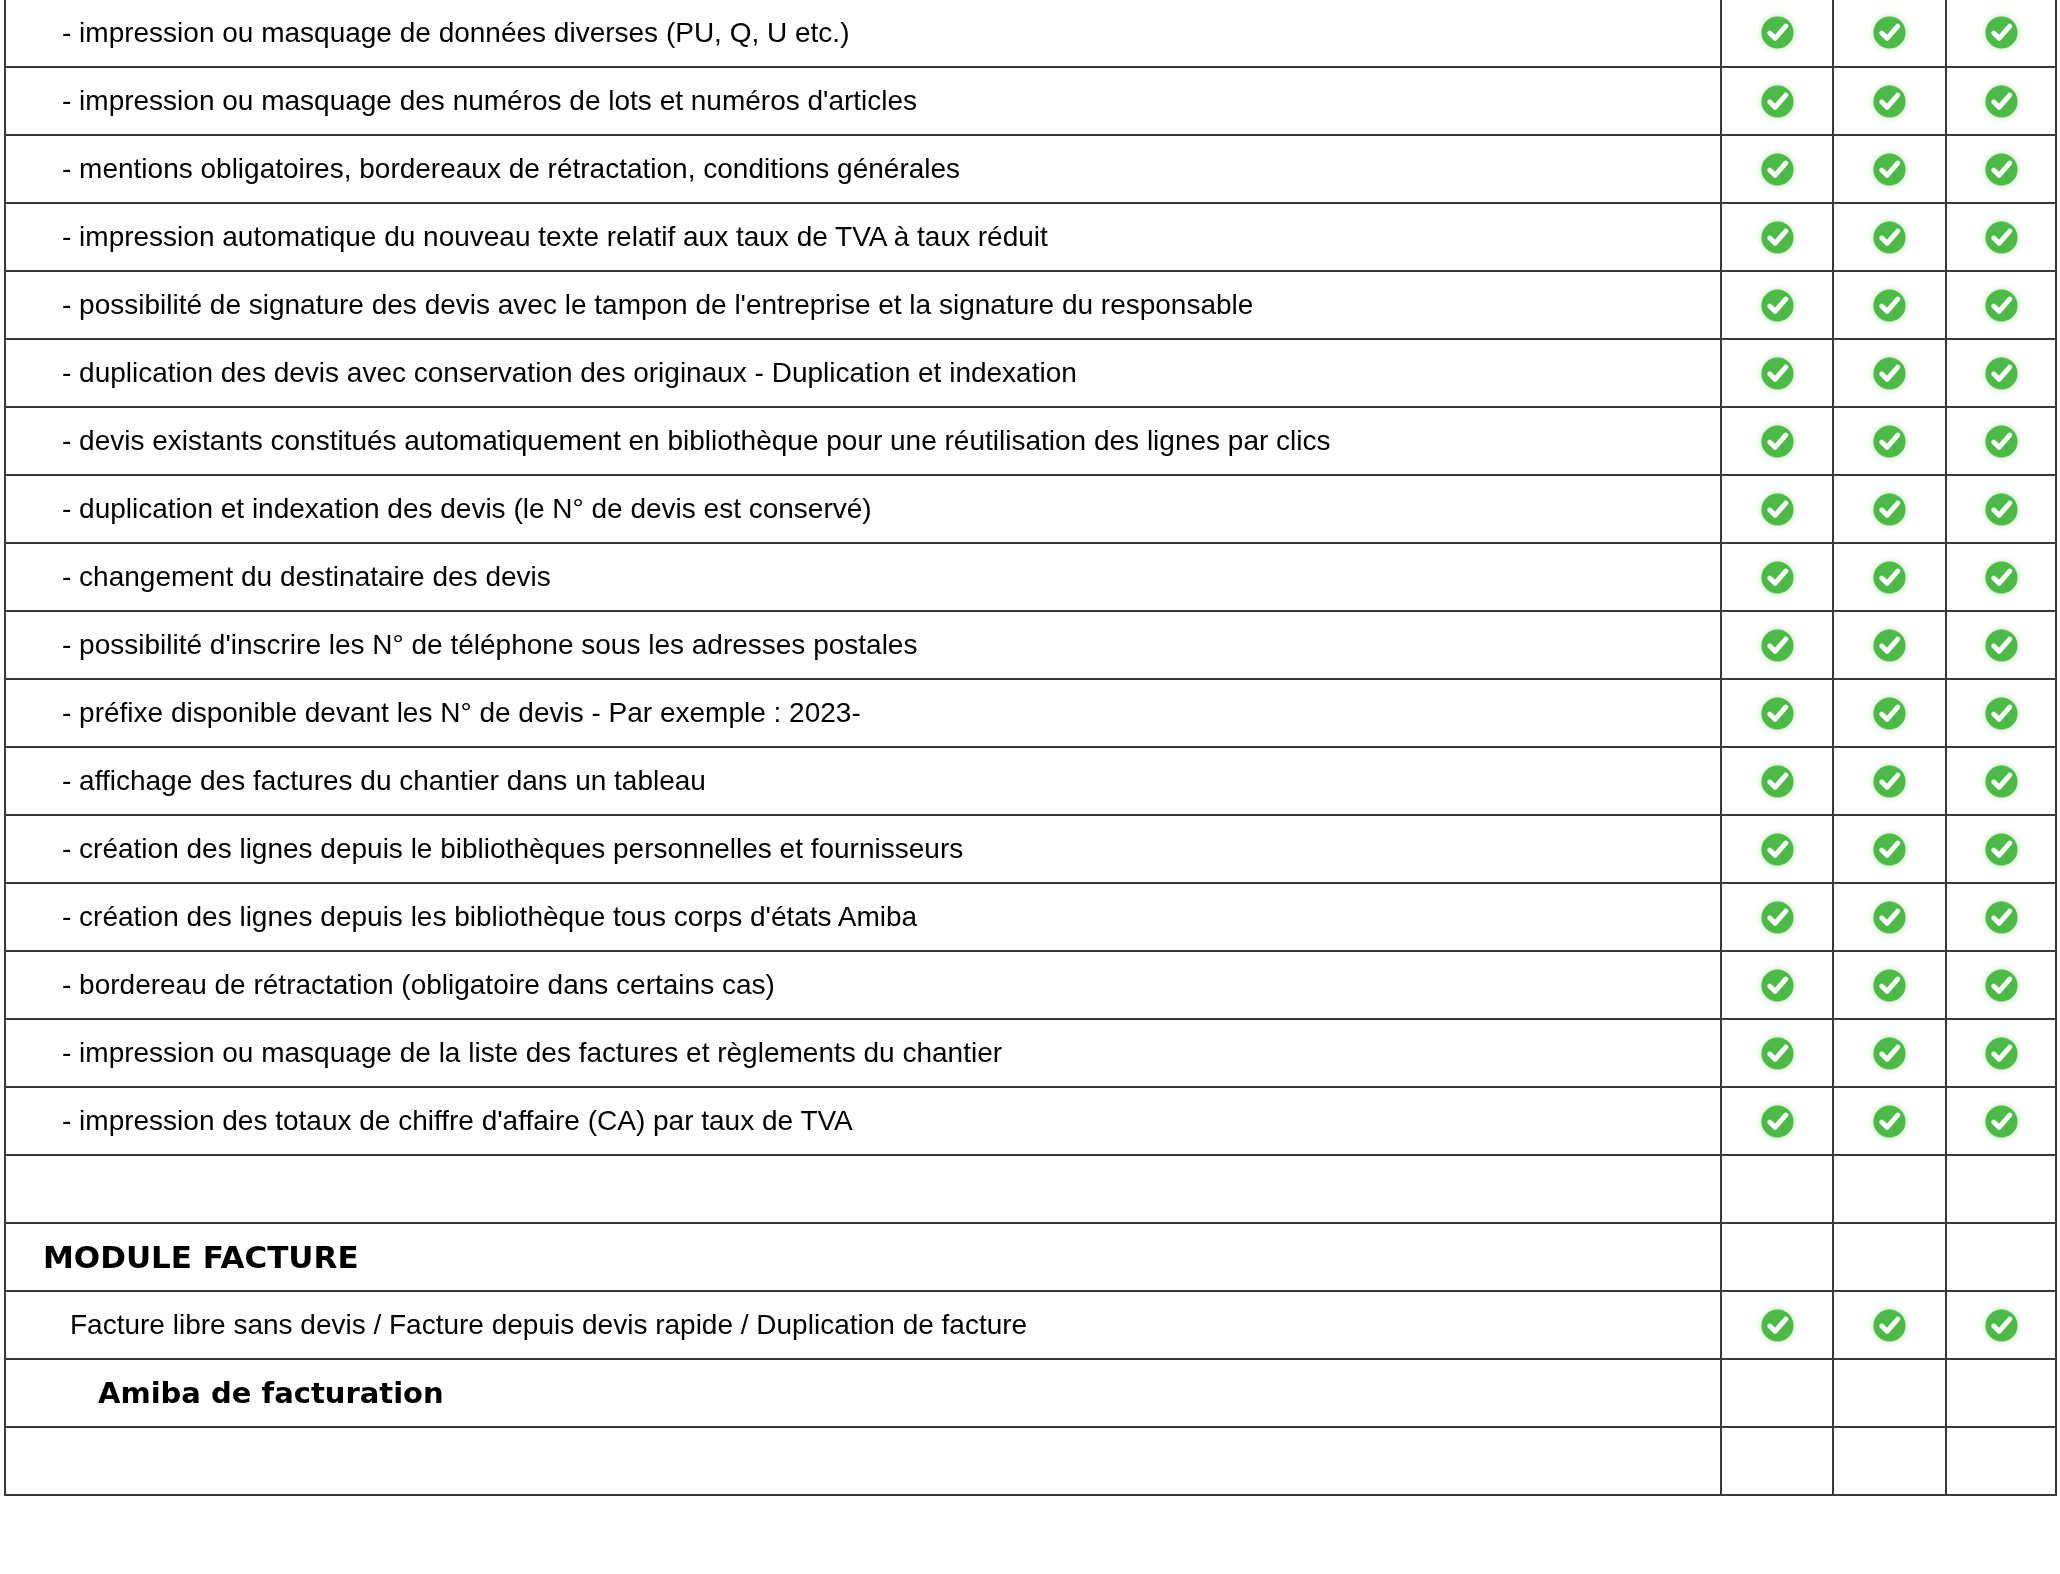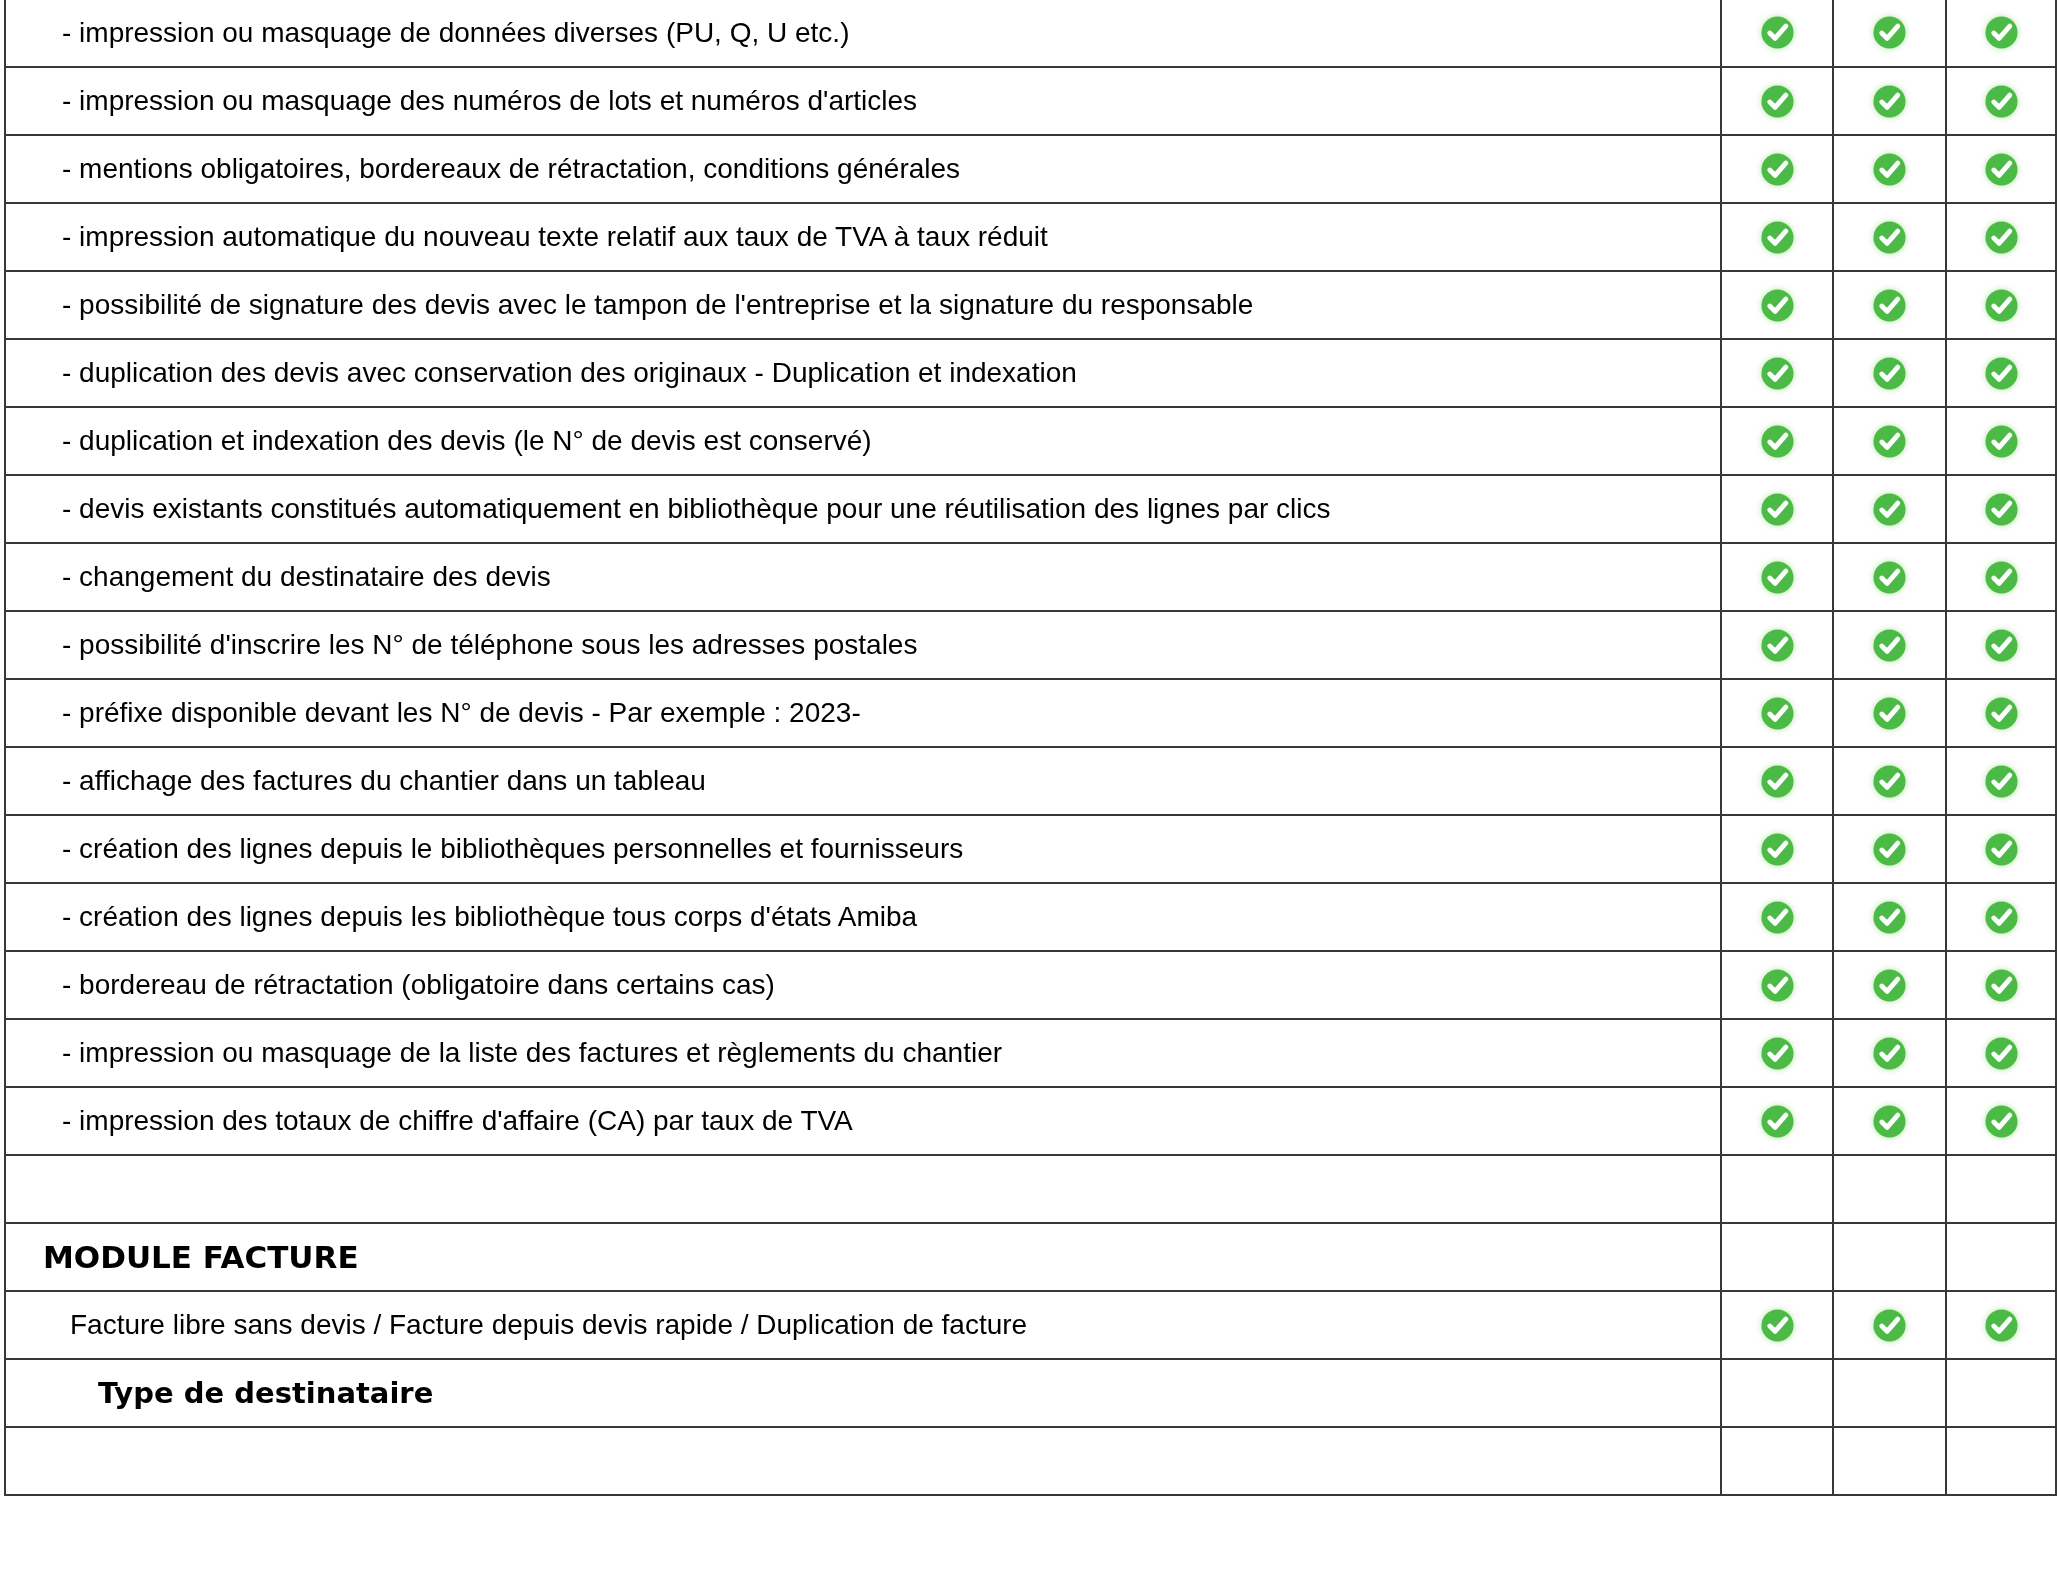--- a/index.html
+++ b/index.html
@@ -177,36 +177,36 @@
     <td class="check-cell"><span class="check-wrap"><svg width="35" height="35" viewBox="0 0 36 36">
                 <circle cx="18" cy="18" r="16.5" fill="var(--check-green)"></circle>
                 <path d="M10 18.5 L15.5 24 L26.5 11.5" fill="none" stroke="var(--check-mark)" stroke-width="5" stroke-linecap="round" stroke-linejoin="round"></path>
               </svg></span></td>
     <td class="check-cell"><span class="check-wrap"><svg width="35" height="35" viewBox="0 0 36 36">
                 <circle cx="18" cy="18" r="16.5" fill="var(--check-green)"></circle>
                 <path d="M10 18.5 L15.5 24 L26.5 11.5" fill="none" stroke="var(--check-mark)" stroke-width="5" stroke-linecap="round" stroke-linejoin="round"></path>
               </svg></span></td>
   </tr>
         <tr class="row-feature">
+    <td class="label-cell"><span class="lbl">- devis existants constitués automatiquement en bibliothèque pour une réutilisation des lignes par clics</span></td>
+    <td class="check-cell"><span class="check-wrap"><svg width="35" height="35" viewBox="0 0 36 36">
+                <circle cx="18" cy="18" r="16.5" fill="var(--check-green)"></circle>
+                <path d="M10 18.5 L15.5 24 L26.5 11.5" fill="none" stroke="var(--check-mark)" stroke-width="5" stroke-linecap="round" stroke-linejoin="round"></path>
+              </svg></span></td>
+    <td class="check-cell"><span class="check-wrap"><svg width="35" height="35" viewBox="0 0 36 36">
+                <circle cx="18" cy="18" r="16.5" fill="var(--check-green)"></circle>
+                <path d="M10 18.5 L15.5 24 L26.5 11.5" fill="none" stroke="var(--check-mark)" stroke-width="5" stroke-linecap="round" stroke-linejoin="round"></path>
+              </svg></span></td>
+    <td class="check-cell"><span class="check-wrap"><svg width="35" height="35" viewBox="0 0 36 36">
+                <circle cx="18" cy="18" r="16.5" fill="var(--check-green)"></circle>
+                <path d="M10 18.5 L15.5 24 L26.5 11.5" fill="none" stroke="var(--check-mark)" stroke-width="5" stroke-linecap="round" stroke-linejoin="round"></path>
+              </svg></span></td>
+  </tr>
+        <tr class="row-feature">
     <td class="label-cell"><span class="lbl">- duplication et indexation des devis (le N° de devis est conservé)</span></td>
-    <td class="check-cell"><span class="check-wrap"><svg width="35" height="35" viewBox="0 0 36 36">
-                <circle cx="18" cy="18" r="16.5" fill="var(--check-green)"></circle>
-                <path d="M10 18.5 L15.5 24 L26.5 11.5" fill="none" stroke="var(--check-mark)" stroke-width="5" stroke-linecap="round" stroke-linejoin="round"></path>
-              </svg></span></td>
-    <td class="check-cell"><span class="check-wrap"><svg width="35" height="35" viewBox="0 0 36 36">
-                <circle cx="18" cy="18" r="16.5" fill="var(--check-green)"></circle>
-                <path d="M10 18.5 L15.5 24 L26.5 11.5" fill="none" stroke="var(--check-mark)" stroke-width="5" stroke-linecap="round" stroke-linejoin="round"></path>
-              </svg></span></td>
-    <td class="check-cell"><span class="check-wrap"><svg width="35" height="35" viewBox="0 0 36 36">
-                <circle cx="18" cy="18" r="16.5" fill="var(--check-green)"></circle>
-                <path d="M10 18.5 L15.5 24 L26.5 11.5" fill="none" stroke="var(--check-mark)" stroke-width="5" stroke-linecap="round" stroke-linejoin="round"></path>
-              </svg></span></td>
-  </tr>
-        <tr class="row-feature">
-    <td class="label-cell"><span class="lbl">- devis existants constitués automatiquement en bibliothèque pour une réutilisation des lignes par clics</span></td>
     <td class="check-cell"><span class="check-wrap"><svg width="35" height="35" viewBox="0 0 36 36">
                 <circle cx="18" cy="18" r="16.5" fill="var(--check-green)"></circle>
                 <path d="M10 18.5 L15.5 24 L26.5 11.5" fill="none" stroke="var(--check-mark)" stroke-width="5" stroke-linecap="round" stroke-linejoin="round"></path>
               </svg></span></td>
     <td class="check-cell"><span class="check-wrap"><svg width="35" height="35" viewBox="0 0 36 36">
                 <circle cx="18" cy="18" r="16.5" fill="var(--check-green)"></circle>
                 <path d="M10 18.5 L15.5 24 L26.5 11.5" fill="none" stroke="var(--check-mark)" stroke-width="5" stroke-linecap="round" stroke-linejoin="round"></path>
               </svg></span></td>
     <td class="check-cell"><span class="check-wrap"><svg width="35" height="35" viewBox="0 0 36 36">
                 <circle cx="18" cy="18" r="16.5" fill="var(--check-green)"></circle>
@@ -369,21 +369,21 @@
     <td class="check-cell"><span class="check-wrap"><svg width="35" height="35" viewBox="0 0 36 36">
                 <circle cx="18" cy="18" r="16.5" fill="var(--check-green)"></circle>
                 <path d="M10 18.5 L15.5 24 L26.5 11.5" fill="none" stroke="var(--check-mark)" stroke-width="5" stroke-linecap="round" stroke-linejoin="round"></path>
               </svg></span></td>
     <td class="check-cell"><span class="check-wrap"><svg width="35" height="35" viewBox="0 0 36 36">
                 <circle cx="18" cy="18" r="16.5" fill="var(--check-green)"></circle>
                 <path d="M10 18.5 L15.5 24 L26.5 11.5" fill="none" stroke="var(--check-mark)" stroke-width="5" stroke-linecap="round" stroke-linejoin="round"></path>
               </svg></span></td>
   </tr>
         <tr class="row-subheader">
-    <td class="label-cell"><span class="lbl">Type de destinataire</span></td>
+    <td class="label-cell"><span class="lbl">Amiba de facturation</span></td>
     <td class="check-cell"></td>
     <td class="check-cell"></td>
     <td class="check-cell"></td>
   </tr>
         <tr class="row-empty">
     <td class="label-cell"><span class="lbl"></span></td>
     <td class="check-cell"></td>
     <td class="check-cell"></td>
     <td class="check-cell"></td>
   </tr>

